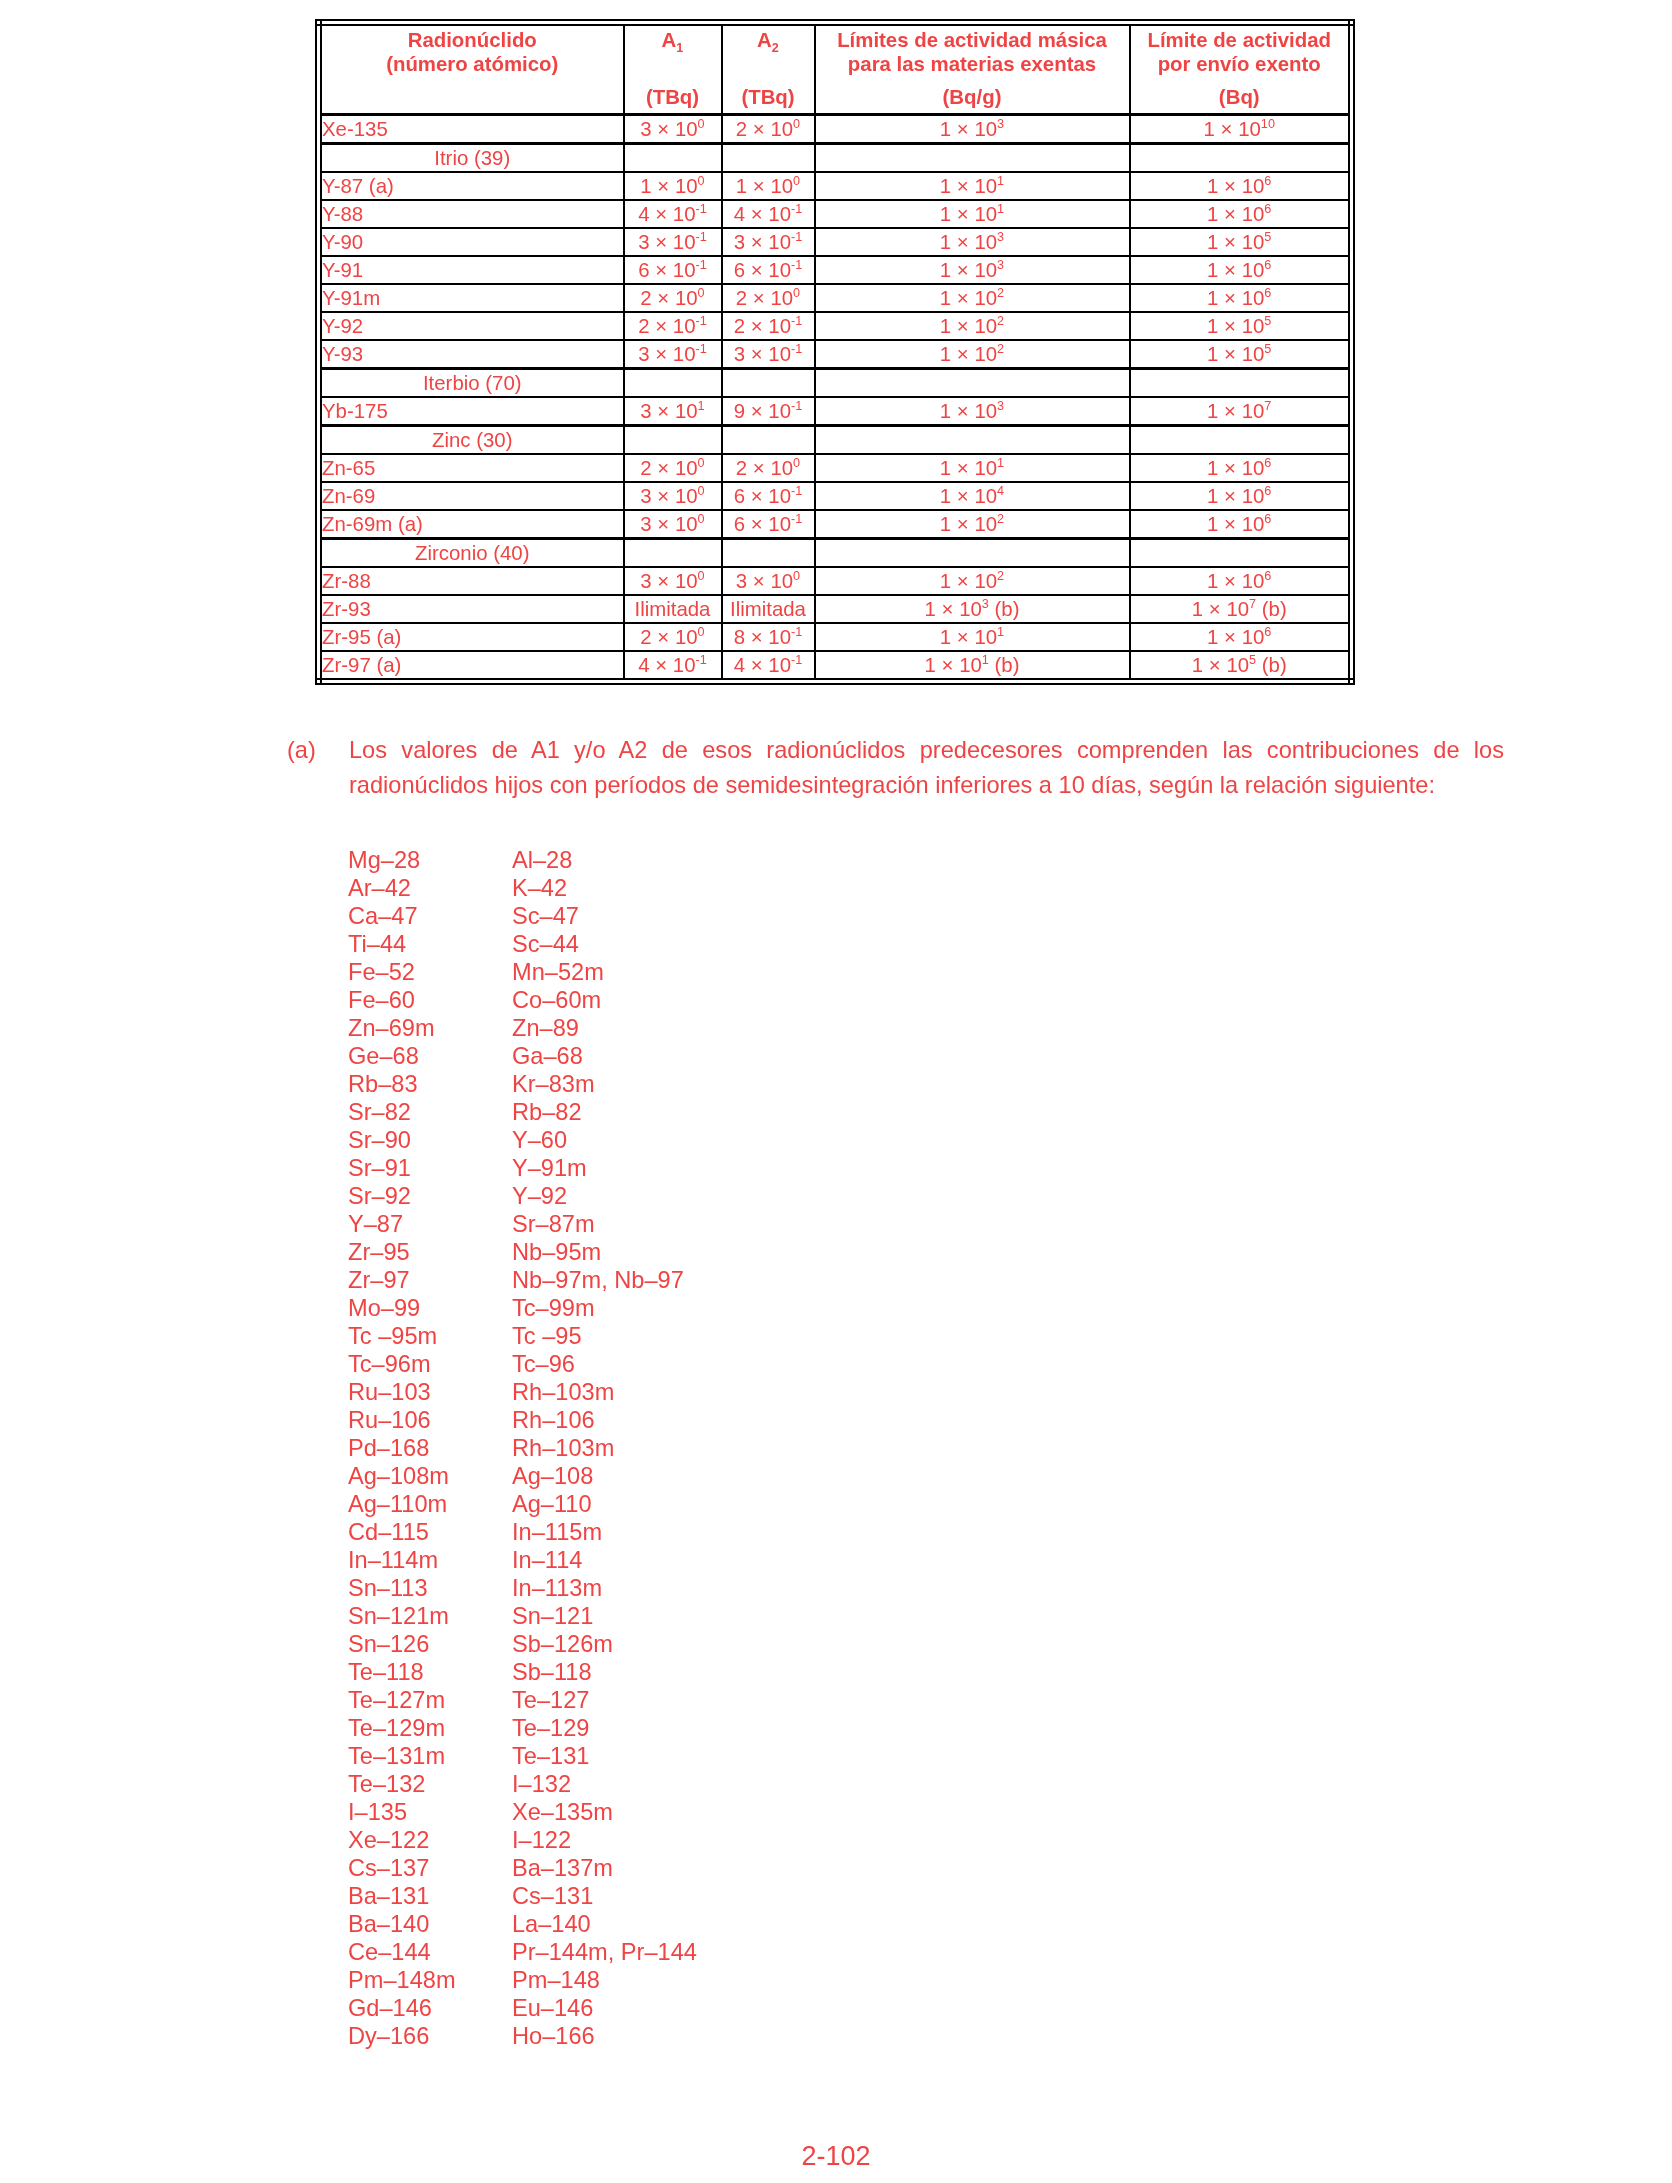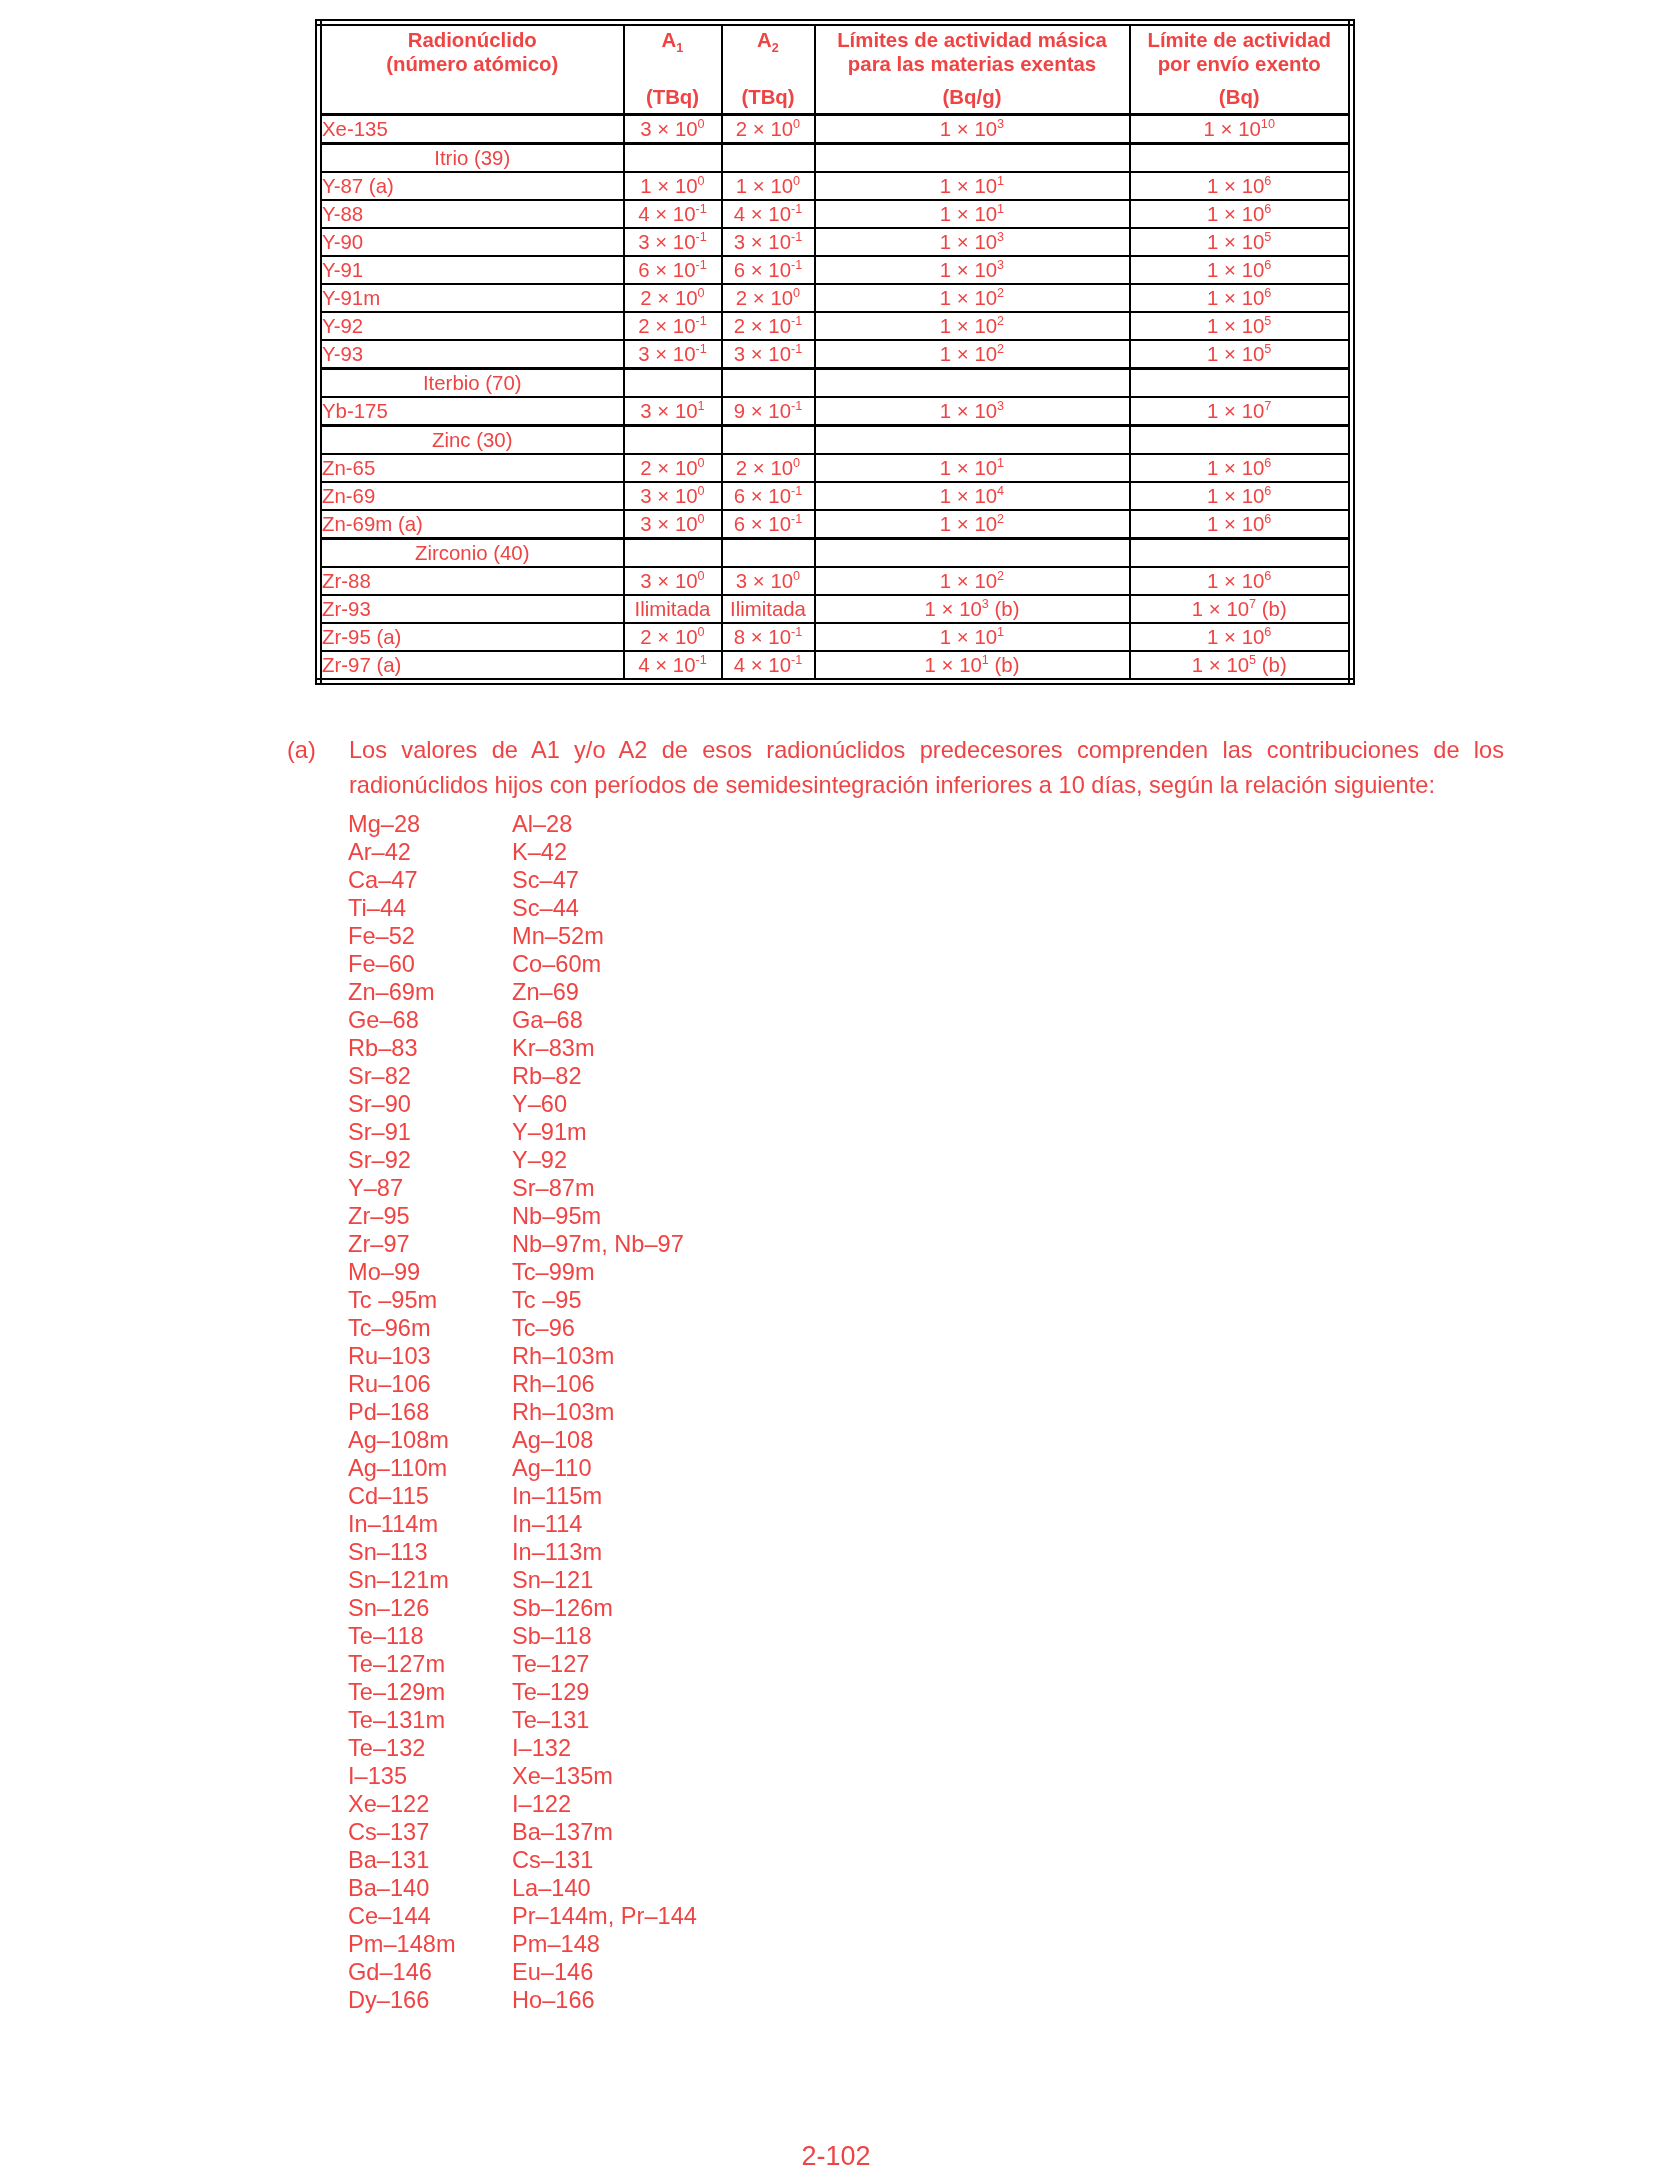--- a/index.html
+++ b/index.html
@@ -34,21 +34,21 @@
   td.cell-val  { text-align:center; }
   tr.group-row td { border-top-width:3.9px;text-align:center; }
   sup { font-size:0.62em; line-height:0; vertical-align:super; }
   sub { font-size:0.62em; line-height:0; vertical-align:sub; }
   
   .note { position:absolute; left:287px; top:733px; display:flex;
           font-size:23.6px; line-height:35px; }
   .note-label { width:62px; flex:none; }
   .note-text  { width:1155px; text-align:justify; }
   
-  .pairs { position:absolute; left:348px; top:810px; font-size:23.6px; line-height:28px; }
+  .pairs { position:absolute; left:348px; top:846px; font-size:23.6px; line-height:28px; }
   .pair-row { display:flex; }
   .pair-parent { width:164px; flex:none; }
   
   .page-number { position:absolute; left:0; top:2141px; width:1672px;
                  text-align:center; font-size:27px; }
 </style>
 </head>
 <body>
 
 <div class="page">
@@ -266,21 +266,21 @@
       <div class="pair-row">
         <span class="pair-parent">Fe–52</span>
         <span class="pair-daughter">Mn–52m</span>
       </div>
       <div class="pair-row">
         <span class="pair-parent">Fe–60</span>
         <span class="pair-daughter">Co–60m</span>
       </div>
       <div class="pair-row">
         <span class="pair-parent">Zn–69m</span>
-        <span class="pair-daughter">Zn–69</span>
+        <span class="pair-daughter">Zn–89</span>
       </div>
       <div class="pair-row">
         <span class="pair-parent">Ge–68</span>
         <span class="pair-daughter">Ga–68</span>
       </div>
       <div class="pair-row">
         <span class="pair-parent">Rb–83</span>
         <span class="pair-daughter">Kr–83m</span>
       </div>
       <div class="pair-row">

